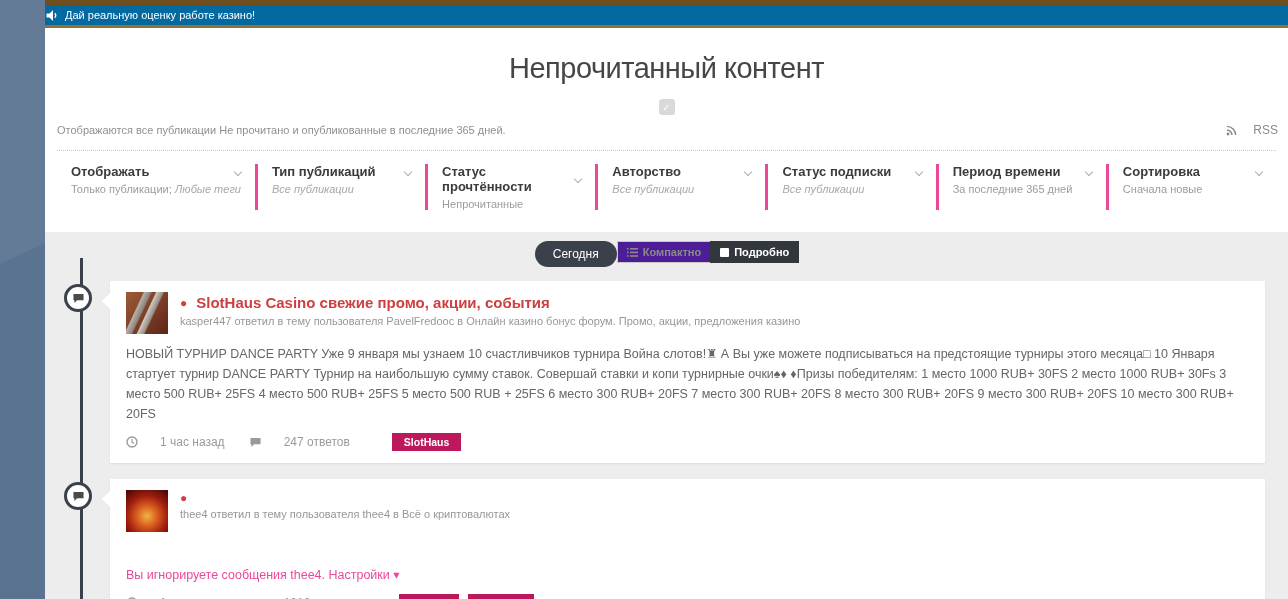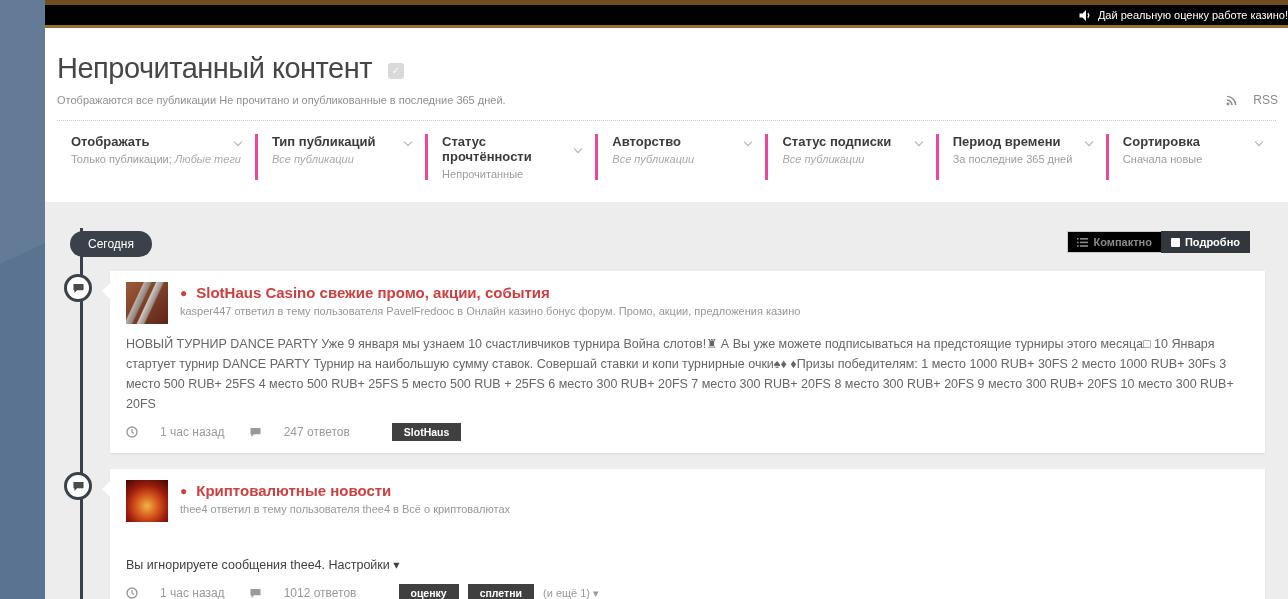--- a/index.html
+++ b/index.html
@@ -9,28 +9,28 @@
     background:#5a7390;
     background-image:
       linear-gradient(155deg, rgba(255,255,255,0.06) 0 22%, transparent 22%),
       linear-gradient(335deg, rgba(0,0,0,0.06) 0 15%, transparent 15%);
   }
   .stage { position:relative; width:1288px; height:599px; overflow:hidden; }
   .page { position:absolute; left:45px; top:0; right:0; bottom:0; background:#fff; display:flex; flex-direction:column; }
 
   
   .banner {
-    display:flex; align-items:center; justify-content:flex-end; gap:7px;
-    background:#000000; border-top:5px solid #6e4f1d; border-bottom:3px solid #97702f;
+    display:flex; align-items:center; justify-content:flex-start; gap:7px;
+    background:#0369a1; border-top:5px solid #6e4f1d; border-bottom:3px solid #97702f;
     height:28px; color:#fff; font-size:11px; text-decoration:none; cursor:pointer; flex:0 0 auto;
   }
 
   
   .header { padding:0 12px; flex:0 0 auto; }
-  .title-row { display:flex; align-items:center; gap:16px; margin:24px 0 8px; }
+  .title-row { display:flex; align-items:center; gap:10px; margin:24px 0 8px;flex-direction:column; }
   h1 { font-size:29px; font-weight:400; color:#464646; letter-spacing:-0.5px; }
   .check-badge {
     width:16px; height:16px; background:#d9d9d9; border-radius:3px; color:#fff;
     font-size:10px; font-weight:bold; display:inline-flex; align-items:center; justify-content:center;
     cursor:pointer; margin-top:4px;
   }
   .sub-row { display:flex; justify-content:space-between; align-items:center; font-size:11px; color:#909090; margin-bottom:13px; }
   .rss { display:inline-flex; align-items:center; gap:16px; color:#8a8a8a; font-size:12px; text-decoration:none; cursor:pointer; margin-right:-2px; }
   .dotted { border-bottom:1px dotted #c9c9c9; }
 
@@ -39,25 +39,25 @@
   .fcol { flex:1 1 0; padding:0 14px; border-left:3px solid #ec4899; cursor:pointer; }
   .fcol:first-child { border-left:none; }
   .flabel { display:flex; align-items:center; justify-content:space-between; font-size:13px; font-weight:bold; color:#3b3b3b; }
   .chev { width:6px; height:6px; border-right:1px solid #adadad; border-bottom:1px solid #adadad; transform:rotate(45deg); margin-left:6px; flex:0 0 auto; }
   .fsub { font-size:11px; color:#9c9c9c; margin-top:4px; white-space:nowrap; overflow:hidden; }
   .fsub i { color:#a8a8a8; }
 
   
   .feed { flex:1 1 auto; background:#ededed; position:relative; overflow:hidden; }
   .tl-line { position:absolute; left:35px; top:26px; bottom:0; width:3px; background:#3a414a; }
-  .feed-top { display:flex; justify-content:space-between; align-items:flex-start; padding:9px 38px 12px 25px; position:relative;margin-top:20px; }
+  .feed-top { display:flex; justify-content:center; align-items:flex-start; padding:9px 24px 12px 25px; position:relative; }
   .today { background:#3a414a; color:#fff; font-size:12px; padding:6px 18px; border-radius:16px; }
   .view-toggle { display:flex; }
   .vt { display:inline-flex; align-items:center; gap:5px; font-size:11px; font-weight:bold; padding:4px 9px; border:1px solid #c9c9c9; cursor:pointer; font-family:inherit; }
-  .vt.compact { background:#000000; color:#8a8a8a; border-right:none; }
+  .vt.compact { background:#4c1d95; color:#8a8a8a; border-right:none; }
   .vt.detailed { background:#32373d; color:#fff; border-color:#32373d; }
 
   .entries { position:relative; margin:2px 23px 0 65px; }
   .entry { position:relative; margin-bottom:16px; }
   .tl-node {
     position:absolute; left:-46px; top:3px; width:28px; height:28px; background:#fff;
     border:3px solid #3a414a; border-radius:50%; display:flex; align-items:center; justify-content:center; z-index:2;
   }
   .card { background:#fff; position:relative; padding:11px 16px 12px; box-shadow:0 1px 2px rgba(0,0,0,0.07); }
   .card::before { content:""; position:absolute; left:-8px; top:12px; border:8px solid transparent; border-right-color:#fff; border-left:none; }
@@ -67,26 +67,26 @@
       linear-gradient(115deg, transparent 28%, #b9afa8 30%, #8d857f 40%, transparent 43%),
       linear-gradient(115deg, transparent 48%, #cfc6bf 50%, #978f89 60%, transparent 63%),
       linear-gradient(135deg,#9c5a36,#5e2418); }
   .av2 { background: radial-gradient(circle at 50% 62%, #f0b445 0%, #d85a1e 32%, #9c1c0d 62%, #4a0a06 95%); }
   .av3 { background: linear-gradient(120deg,#e060a0 0%,#c2487e 28%,#9a5e52 62%,#6b4436 100%); }
   .title-line { display:flex; align-items:center; gap:9px; padding-top:2px; }
   .marker { color:#ce4040; font-size:12px; line-height:1; }
   .etitle { color:#ce4040; font-size:15px; font-weight:bold; text-decoration:none; cursor:pointer; }
   .emeta { font-size:11px; color:#979797; margin-top:4px; }
   .econtent { font-size:12.5px; color:#666; line-height:20px; margin-top:10px; }
-  .econtent.muted { color:#404040;margin-top:33px; }
+  .econtent.muted { color:#ec4899;margin-top:33px; }
   .efoot { display:flex; align-items:center; margin-top:9px; font-size:12px; color:#9a9a9a; }
   .fitem { display:inline-flex; align-items:center; gap:22px; margin-right:24px; }
   .fitem a { color:#9a9a9a; text-decoration:none; cursor:pointer; }
   .tags { display:inline-flex; align-items:center; gap:9px; margin-left:18px; }
-  .tag { background:#404040; color:#fff; font-size:10.5px; font-weight:bold; padding:3px 12px; text-decoration:none; cursor:pointer; }
+  .tag { background:#be185d; color:#fff; font-size:10.5px; font-weight:bold; padding:3px 12px; text-decoration:none; cursor:pointer; }
   .more { color:#9a9a9a; font-size:11px; text-decoration:none; cursor:pointer; }
   svg { display:block; }
 </style>
 </head>
 <body>
 
 <div class="stage">
   <div class="page">
 
     <a class="banner">
@@ -252,21 +252,20 @@
             <svg width="13" height="11" viewBox="0 0 13 12">
                 <path d="M1 1h11v7H5L2 11V8H1z" fill="#4a4a4a"></path>
               </svg>
           </span>
           <div class="card">
             <div class="card-head">
               <div class="avatar av2"></div>
               <div>
                 <div class="title-line">
                   <span class="marker">●</span>
-                  <a class="etitle">Криптовалютные новости</a>
                 </div>
                 <div class="emeta">thee4 ответил в тему пользователя thee4 в Всё о криптовалютах</div>
               </div>
             </div>
             <div class="econtent muted">Вы игнорируете сообщения thee4. Настройки ▾</div>
             <div class="efoot">
               <span class="fitem">
                 <span>
                     <svg width="12" height="12" viewBox="0 0 12 12">
                       <circle cx="6" cy="6" r="5" fill="none" stroke="#9a9a9a" stroke-width="1.4"></circle>

